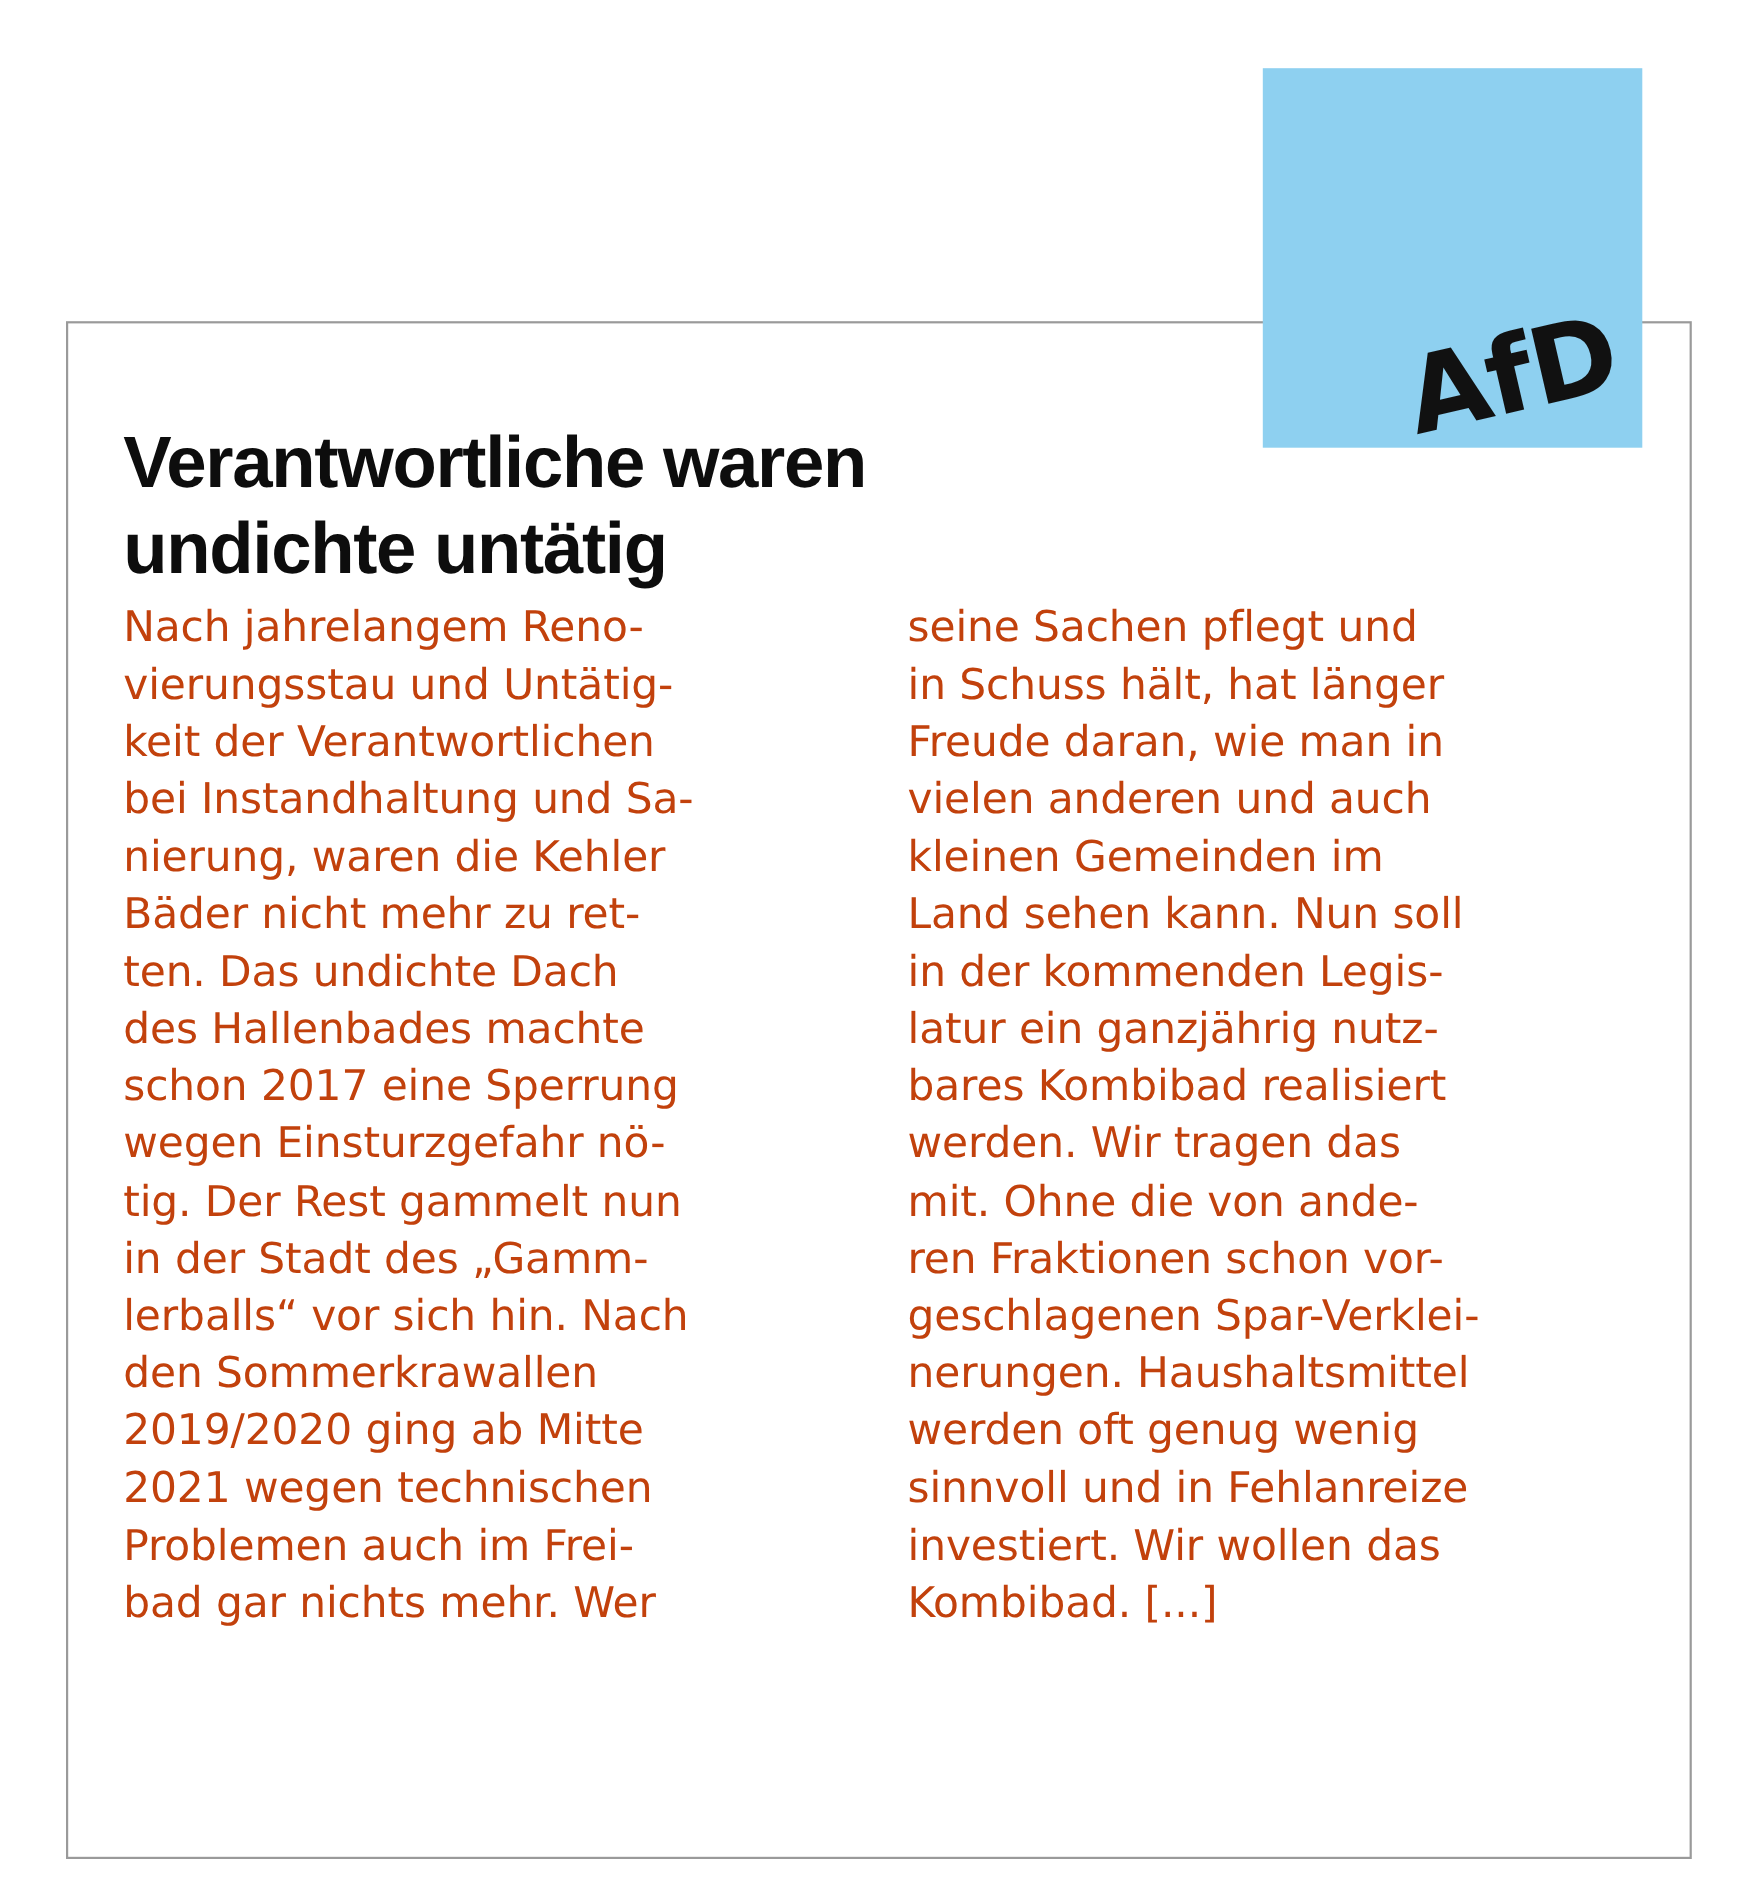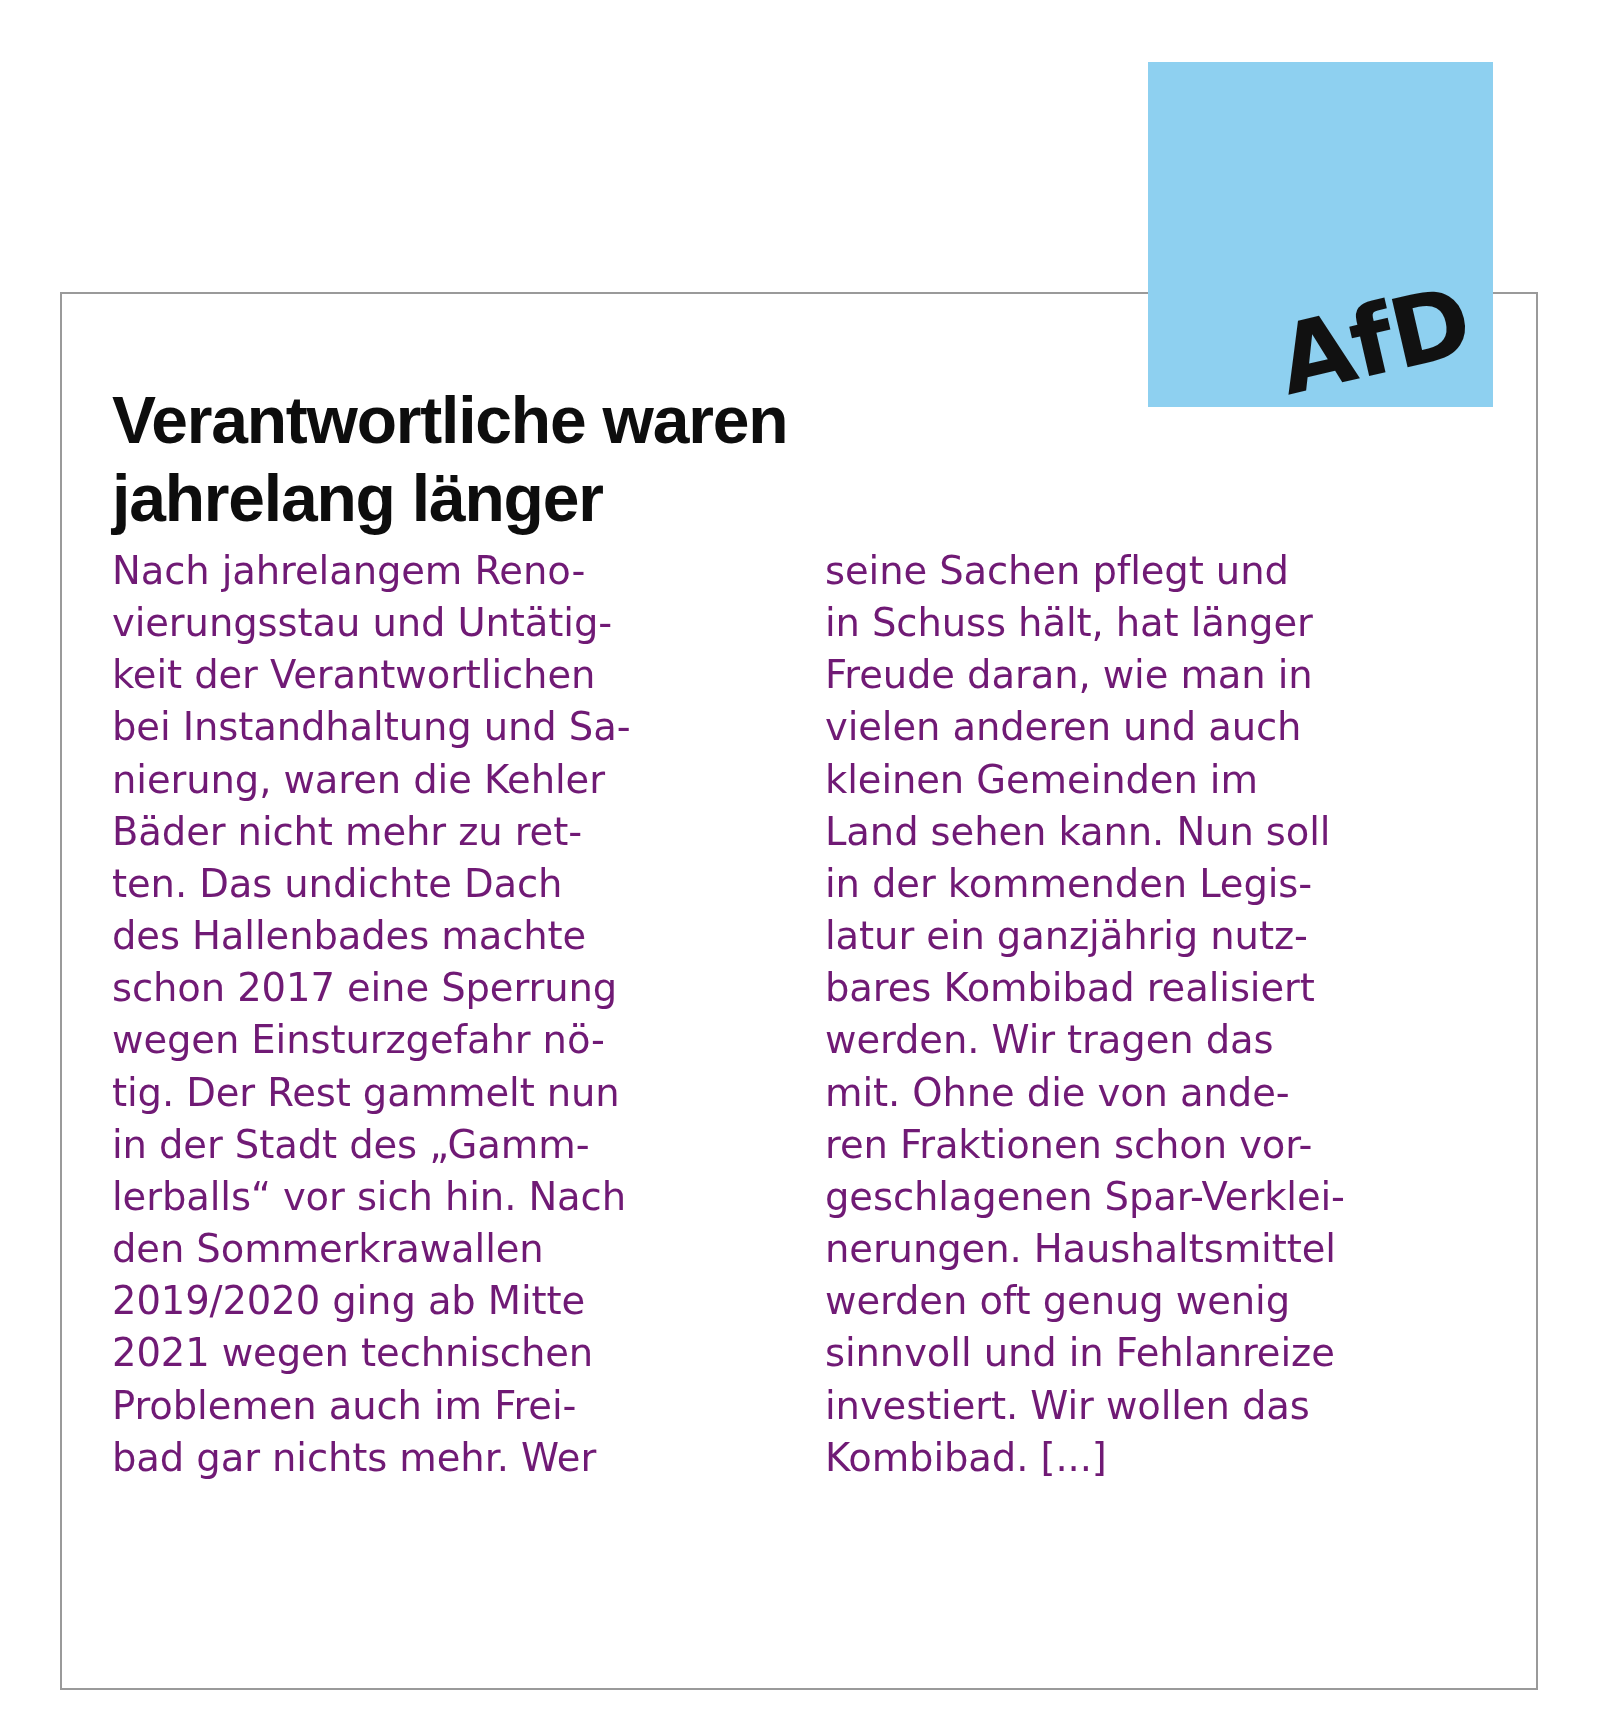--- a/index.html
+++ b/index.html
@@ -90,21 +90,21 @@
     width: 1370px;
     display: flex;
     gap: 58px;
     z-index: 4;
   }
   .col {
     width: 655px;
     font-family: "DejaVu Sans", sans-serif;
     font-size: 38.5px;
     line-height: 1.355;
-    color: #701a75;
+    color: #c2410c;
     letter-spacing: -0.1px;
     text-align: left;
     hyphens: manual;
   }
   .col p {
     margin: 0;
     white-space: pre-line;
   }
 </style>
 </head>
@@ -113,21 +113,21 @@
 <div class="page">
 
   <div class="article-box"></div>
 
   <div class="logo-square">
     <div class="logo-text">
       <span>AfD</span>
     </div>
   </div>
 
-  <h1 class="headline">Verantwortliche waren jahrelang länger</h1>
+  <h1 class="headline">Verantwortliche waren undichte untätig</h1>
 
   <div class="columns">
     <div class="col">
       <p>Nach jahrelangem Reno-
 vierungsstau und Untätig-
 keit der Verantwortlichen
 bei Instandhaltung und Sa-
 nierung, waren die Kehler
 Bäder nicht mehr zu ret-
 ten. Das undichte Dach

